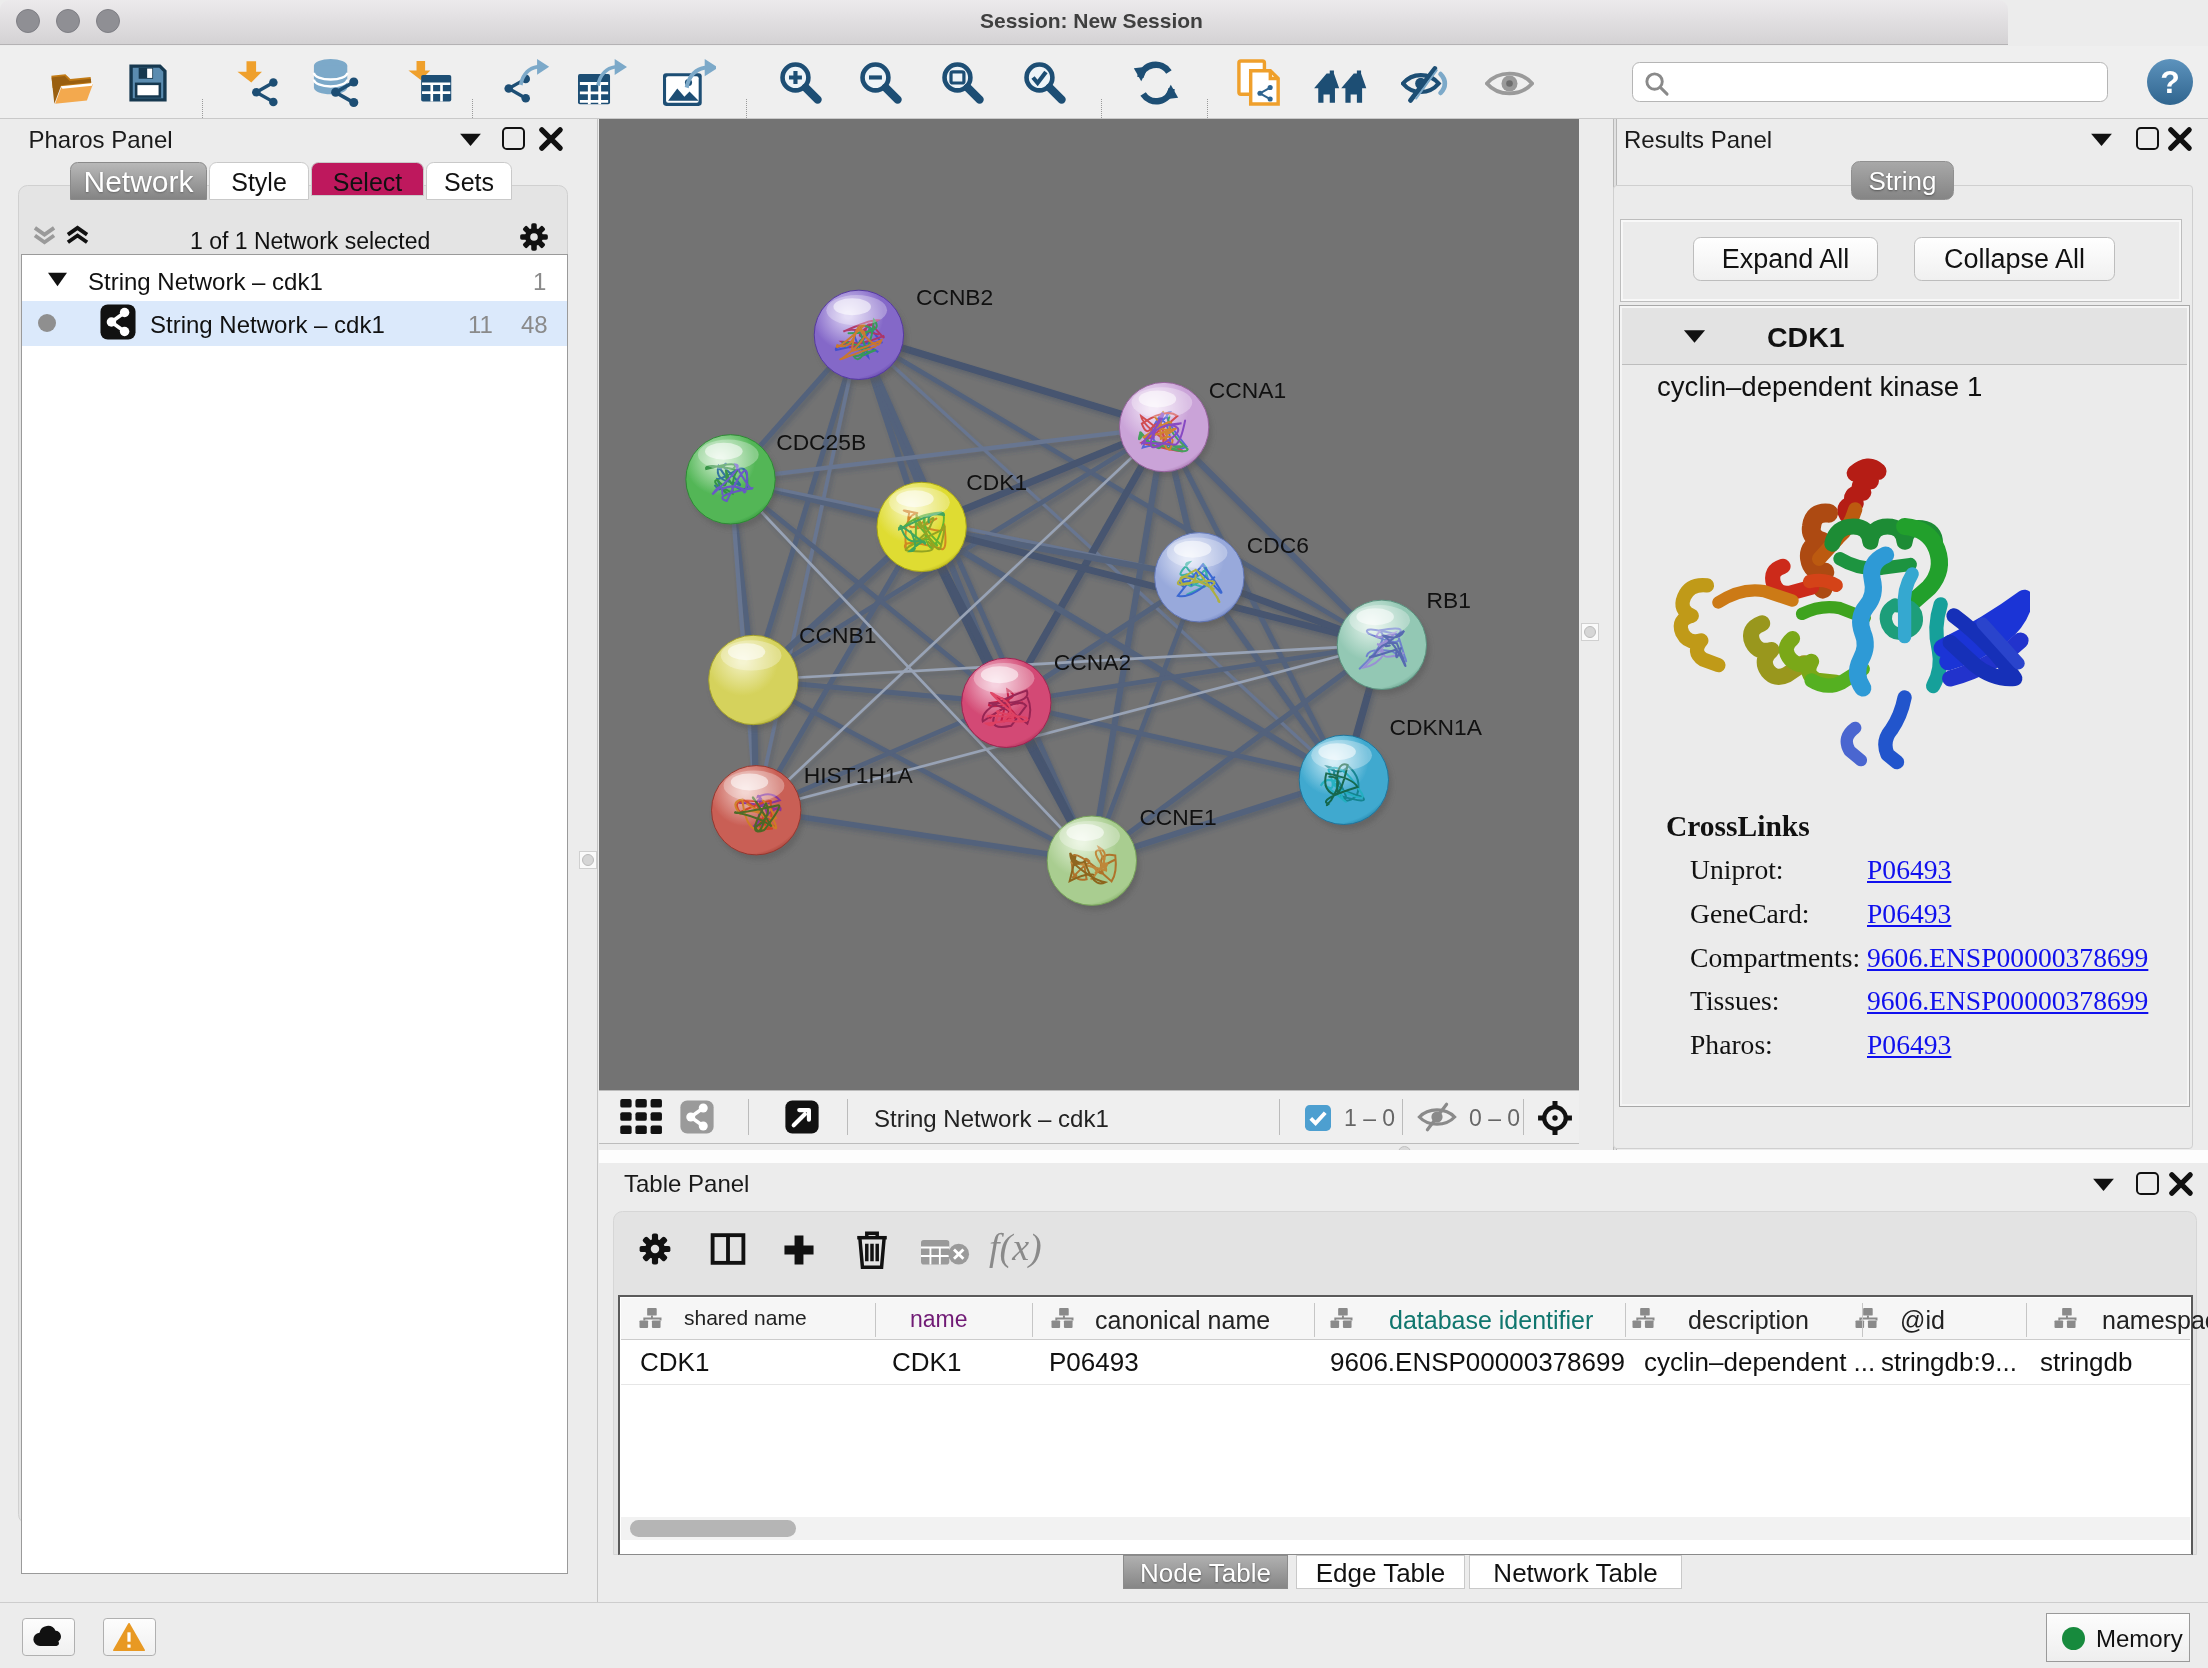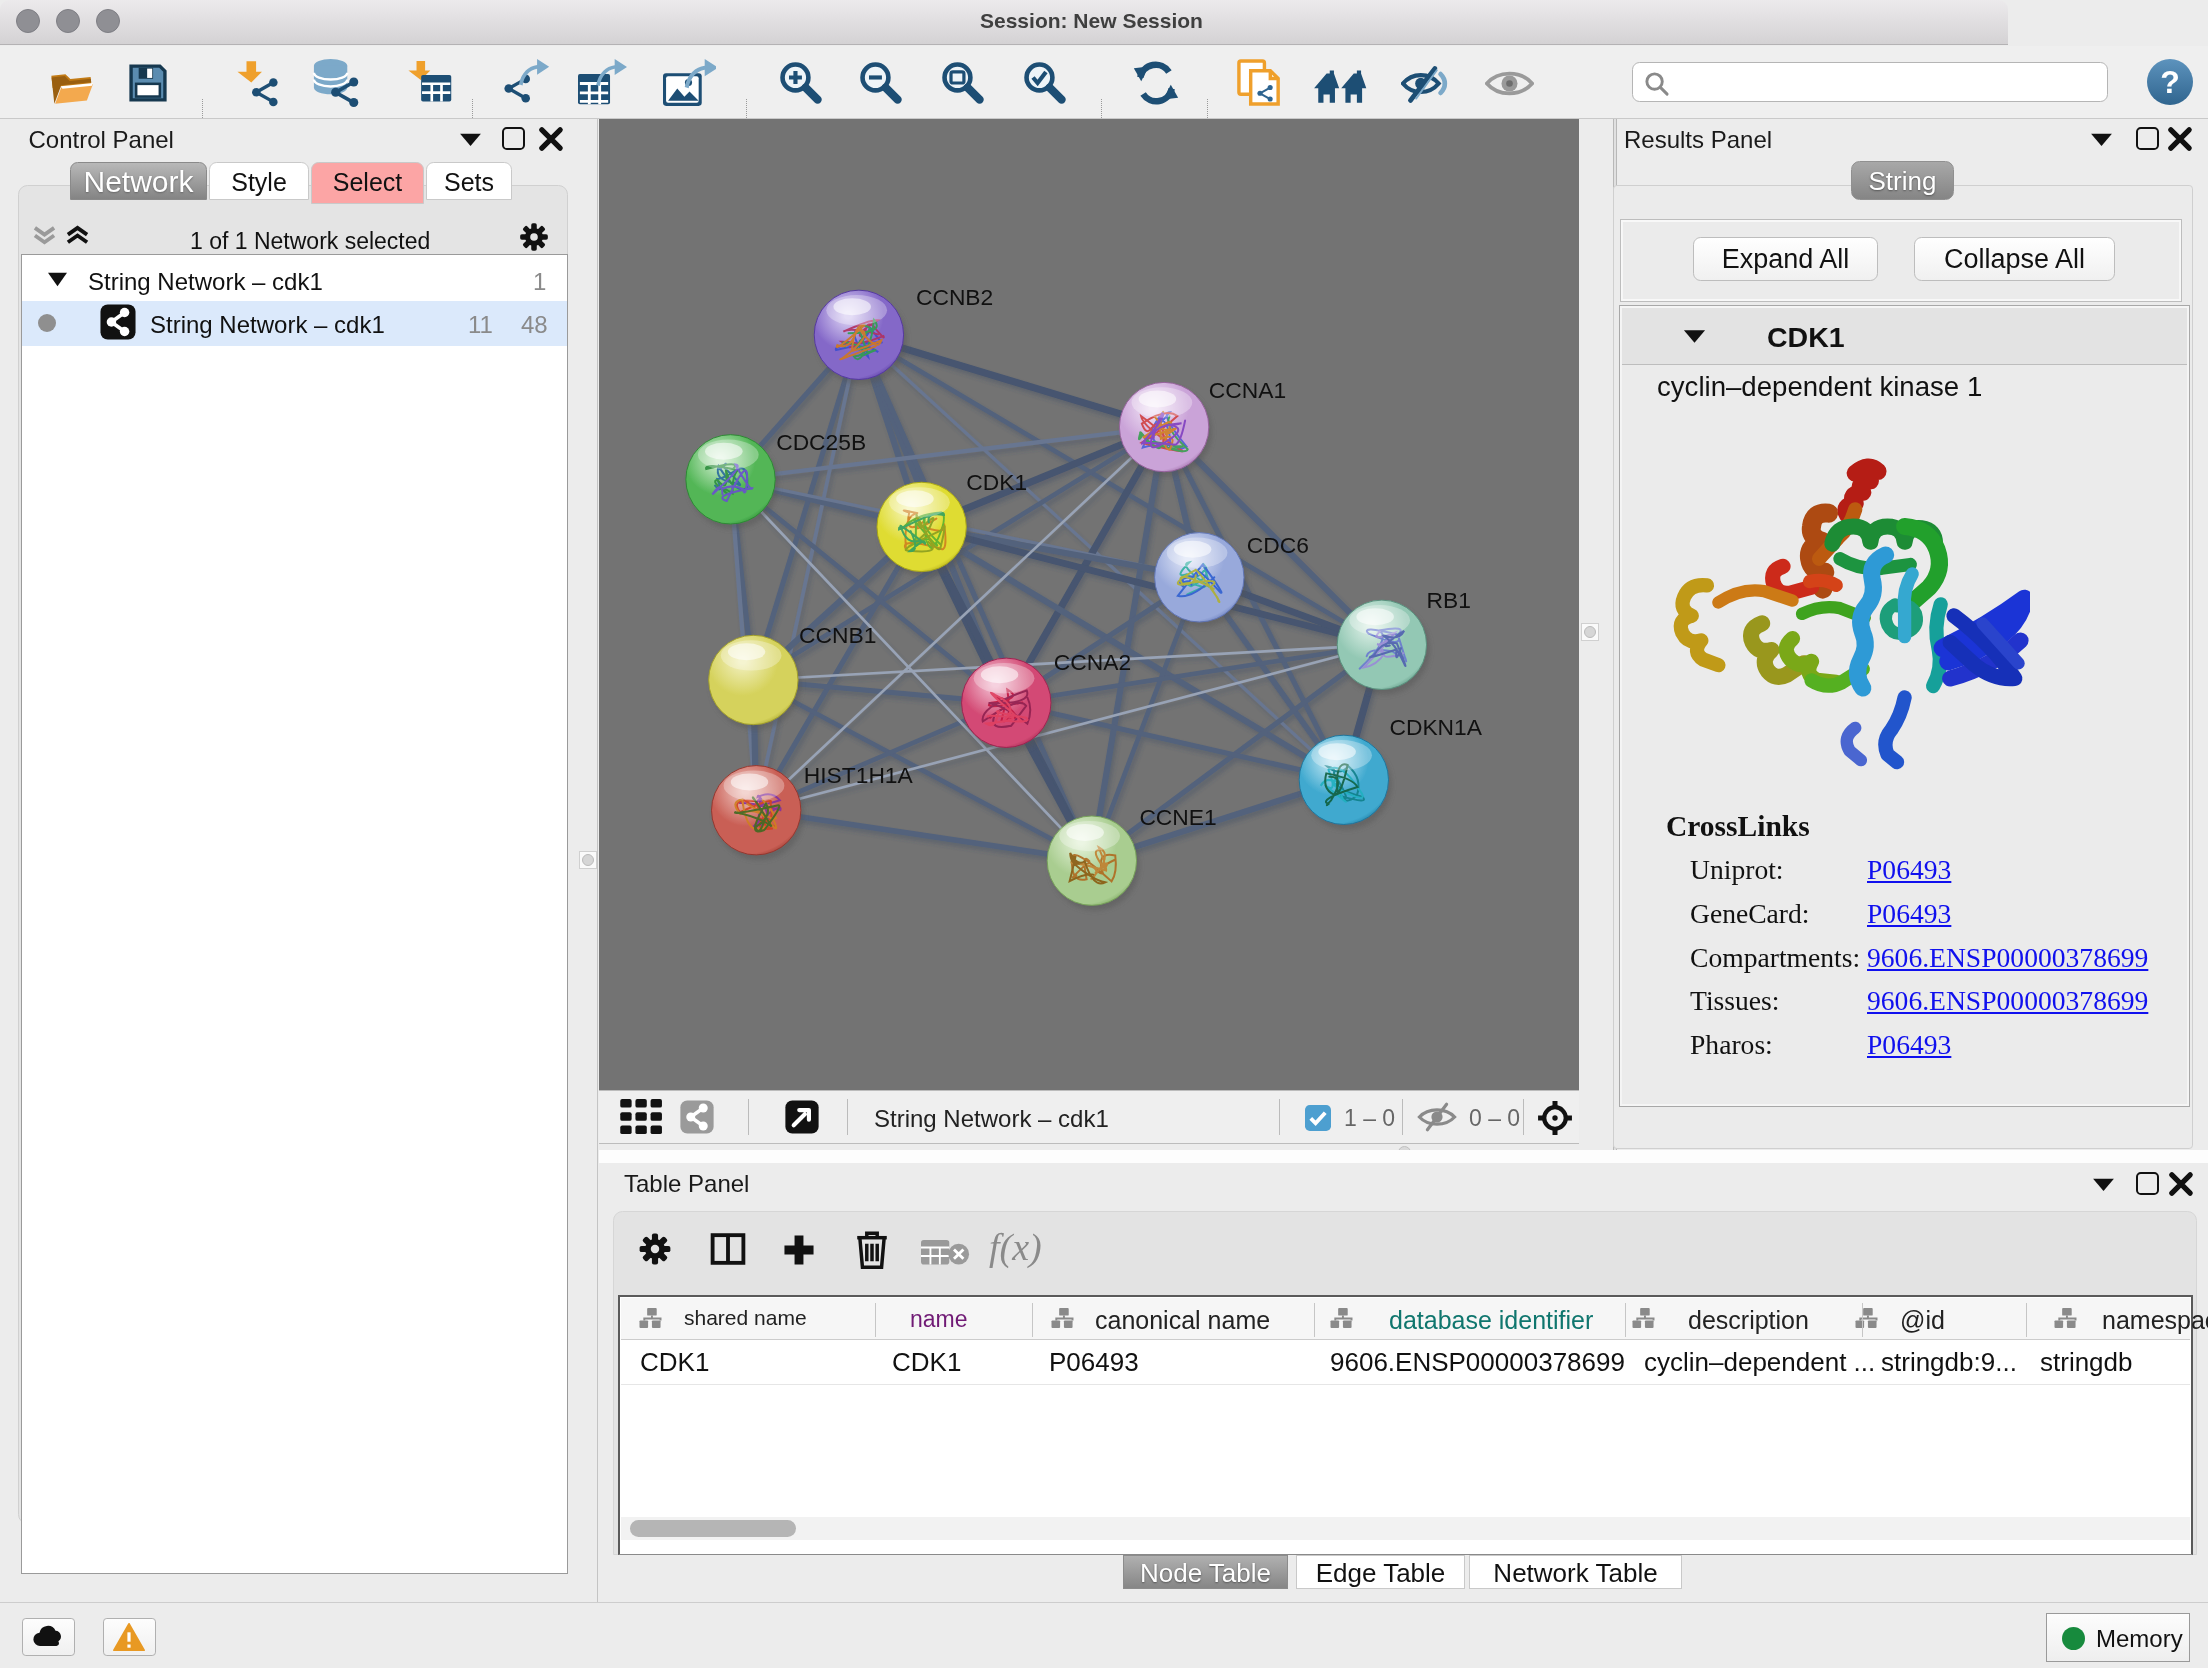--- a/index.html
+++ b/index.html
@@ -169,32 +169,32 @@
     <circle cx="26" cy="26" r="3.5" fill="#6e6e6e"></circle>
   </svg>
 <div class="abs" style="left:1632px;top:62px;width:476px;height:40px;background:#fff;border:1.9px solid #b5b5b5;border-radius:7.6px">
 <svg style="position:absolute;left:9.5px;top:6.7px" width="27" height="27" viewBox="0 0 28 28">
       <circle cx="12" cy="12" r="8" fill="none" stroke="#8a8a8a" stroke-width="3"></circle>
       <path d="M18,18 25,25" stroke="#8a8a8a" stroke-width="3" stroke-linecap="round"></path>
     </svg>
   </div>
 <div class="abs" style="left:2147px;top:59px;width:46px;height:46px;border-radius:50%;background:linear-gradient(#5d93bd,#30658f);color:#fff;font-size:32px;font-weight:700;text-align:center;line-height:46px">?</div>
 <div class="abs" style="left:0;top:119px;width:598px;height:1483px;background:#ececec;border-right:1px solid #c4c4c4"></div>
-<div class="t" style="left:28.5px;top:126px;font-size:24px;color:#1a1a1a">Control Panel</div>
+<div class="t" style="left:28.5px;top:126px;font-size:24px;color:#1a1a1a">Pharos Panel</div>
 <svg class="abs" style="left:458px;top:131px" width="25" height="17" viewBox="0 0 26 18">
     <path d="M2,3 h22 L13,16 z" fill="#111"></path>
   </svg>
 <div class="abs" style="left:502px;top:127px;width:23px;height:23px;border:2.9px solid #111;border-radius:4.8px"></div>
 <svg class="abs" style="left:538px;top:126px" width="26" height="26" viewBox="0 0 27 27">
     <path d="M4,4 23,23 M23,4 4,23" stroke="#111" stroke-width="5.5" stroke-linecap="round"></path>
   </svg>
 <div class="abs" style="left:18px;top:185px;width:550px;height:1339px;background:#e4e4e4;border:1px solid #d0d0d0;border-radius:9.5px"></div>
 <div class="abs" style="left:70px;top:162px;width:137px;height:38px;background:linear-gradient(#b8b8b8,#848484);border:1px solid #8a8a8a;border-radius:7.6px 7.6px 0 0;color:#fff;font-size:30px;text-align:center;line-height:38px;text-shadow:0 1px 1.9px #666">Network</div>
 <div class="abs" style="left:209px;top:162px;width:100px;height:38px;background:#fff;border:1px solid #c9c9c9;border-radius:7.6px 7.6px 0 0;font-size:25px;text-align:center;line-height:38px;color:#111">Style</div>
-<div class="abs" style="left:311px;top:162px;width:113px;height:42px;background:#fca5a5;border:1px solid #c9c9c9;border-radius:7.6px 7.6px 0 0;font-size:25px;text-align:center;line-height:38px;color:#111">Select</div>
+<div class="abs" style="left:311px;top:162px;width:113px;height:34px;background:#be185d;border:1px solid #c9c9c9;border-radius:7.6px 7.6px 0 0;font-size:25px;text-align:center;line-height:38px;color:#111">Select</div>
 <div class="abs" style="left:426px;top:162px;width:86px;height:38px;background:#fff;border:1px solid #c9c9c9;border-radius:7.6px 7.6px 0 0;font-size:25px;text-align:center;line-height:38px;color:#111">Sets</div>
 <svg class="abs" style="left:32px;top:225px" width="25" height="23" viewBox="0 0 26 24">
     <g fill="none" stroke="#9a9a9a" stroke-width="4">
       <path d="M3,3 13,10 23,3"></path>
       <path d="M3,11 13,18 23,11"></path>
     </g>
   </svg>
 <svg class="abs" style="left:65px;top:225px" width="25" height="23" viewBox="0 0 26 24">
     <g fill="none" stroke="#111" stroke-width="4">
       <path d="M3,10 13,3 23,10"></path>

